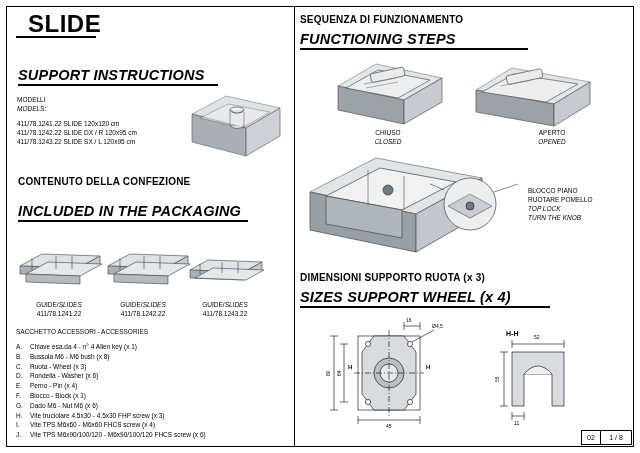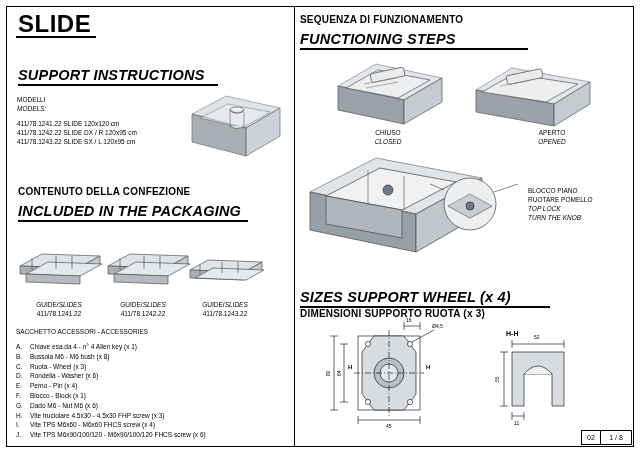--- a/index.html
+++ b/index.html
@@ -31,21 +31,21 @@
     position: absolute;
     left: 294px;
     top: 6px;
     width: 1px;
     height: 441px;
     background: #000;
   }
   
   .slide-title {
     position: absolute;
-    left: 18px;
+    left: 28px;
     top: 10px;
     font-size: 24px;
     font-weight: bold;
     letter-spacing: 0.5px;
   }
   .slide-underline {
     position: absolute;
     left: 16px;
     top: 36px;
     width: 80px;
@@ -75,21 +75,21 @@
   }
   .cap {
     font-size: 6.5px;
     line-height: 9px;
     text-align: center;
   }
   .cap i { font-style: italic; }
   
   .seq-title { position: absolute; left: 300px; top: 14px; }
   .seq-title2 { position: absolute; left: 300px; top: 31px; }
-  .dim-title { position: absolute; left: 300px; top: 272px; margin-top: 36px; }
+  .dim-title { position: absolute; left: 300px; top: 272px; }
   .dim-title2 { position: absolute; left: 300px; top: 289px; }
   
   .acc-head {
     position: absolute;
     left: 16px;
     top: 328px;
     font-size: 6.5px;
   }
   .acc-list {
     position: absolute;
@@ -158,21 +158,21 @@
         <polygon points="60,46 94,26 94,54 60,74" fill="#c3c9cf" opacity="0.85"></polygon>
         <polygon points="14,36 42,22 84,30 56,46" fill="#eef0f2" opacity="0.55"></polygon>
         <path d="M44,28 L44,44 M58,30 L58,46" stroke="#777"></path>
         <ellipse cx="51" cy="28" rx="7" ry="3" fill="#f2f3f5"></ellipse>
         <path d="M44,28 q7,6 14,0" fill="#e3e6e9"></path>
         <path d="M44,44 q7,5 14,0" fill="#dfe2e5"></path>
       </g>
     </svg>
   </div>
 
-  <div class="blk h-it" style="left:18px; top:186px;">CONTENUTO DELLA CONFEZIONE</div>
+  <div class="blk h-it" style="left:18px; top:176px;">CONTENUTO DELLA CONFEZIONE</div>
   <div class="blk h-en" style="left:18px; top:203px;text-align:right;">INCLUDED IN THE PACKAGING</div>
   <div class="blk" style="left:18px; top:220px; width:230px; height:2px; background:#000;"></div>
 
   <div class="gfx" style="left:16px; top:236px;">
     <svg width="88" height="56" viewBox="0 0 88 56">
       <g stroke="#555" stroke-width="0.7" fill="#cdd2d7">
         <polygon points="4,30 26,18 84,20 62,32" fill="#dfe3e7"></polygon>
         <polygon points="4,30 4,38 62,40 62,32" fill="#a9b0b7"></polygon>
         <polygon points="62,32 84,20 84,28 62,40" fill="#c2c8ce"></polygon>
         <polygon points="10,38 32,26 86,28 64,40" fill="#e6e9ec"></polygon>

